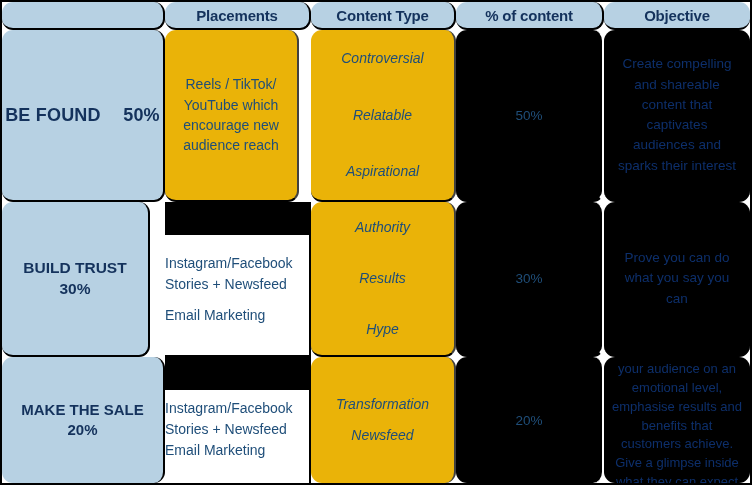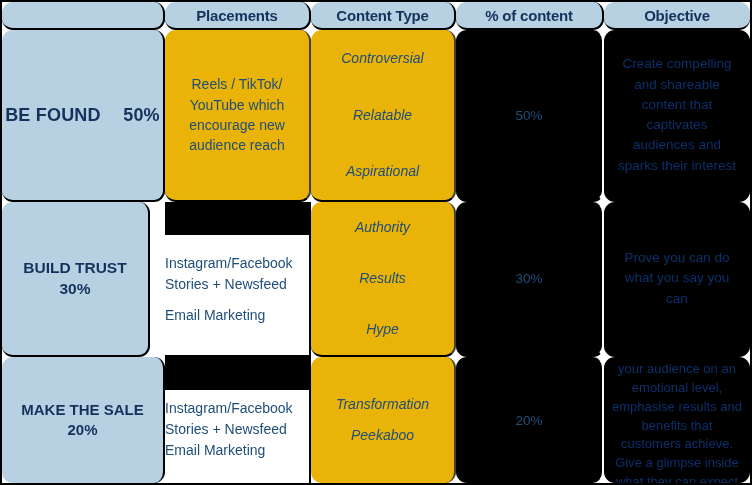--- a/index.html
+++ b/index.html
@@ -156,21 +156,21 @@
   <div class="cell rowlabel r1" style="left:0px;top:28px;width:163px;height:172px;">
     <div class="stack">
       <div style="white-space:nowrap;">
         <span>BE FOUND</span>
         <span style="display:inline-block;width:12px;"></span>
         <span>50%</span>
       </div>
     </div>
   </div>
 
-  <div class="cell white" style="left:163px;top:28px;width:146px;height:172px;">
+  <div class="cell white" style="left:163px;top:28px;width:134px;height:172px;">
     <div class="stack">
       <span>Reels / TikTok/</span>
       <span>YouTube which</span>
       <span>encourage new</span>
       <span>audience reach</span>
     </div>
   </div>
 
   <div class="cell white" style="left:309px;top:28px;width:145px;height:172px;">
     <div class="spaced" style="padding:14px 0;">
@@ -231,21 +231,21 @@
     <div class="placeinner" style="top:33px;bottom:0px;padding-top:8px;">
       <span>Instagram/Facebook</span>
       <span>Stories + Newsfeed</span>
       <span>Email Marketing</span>
     </div>
   </div>
 
   <div class="cell white bottom" style="left:309px;top:355px;width:145px;height:126px;">
     <div class="stack" style="line-height:2.2;">
       <span class="ital">Transformation</span>
-      <span class="ital">Peekaboo</span>
+      <span class="ital">Newsfeed</span>
     </div>
   </div>
 
   <div class="cell black sep bottom" style="left:454px;top:355px;width:148px;height:126px;">
     <span class="pct">20%</span>
   </div>
 
   <div class="cell black bottom" style="left:602px;top:355px;width:146px;height:126px;">
     <span class="obj small">Engage, connect with your audience on an emotional level, emphasise results and benefits that customers achieve. Give a glimpse inside what they can expect from the brand.</span>
   </div>

